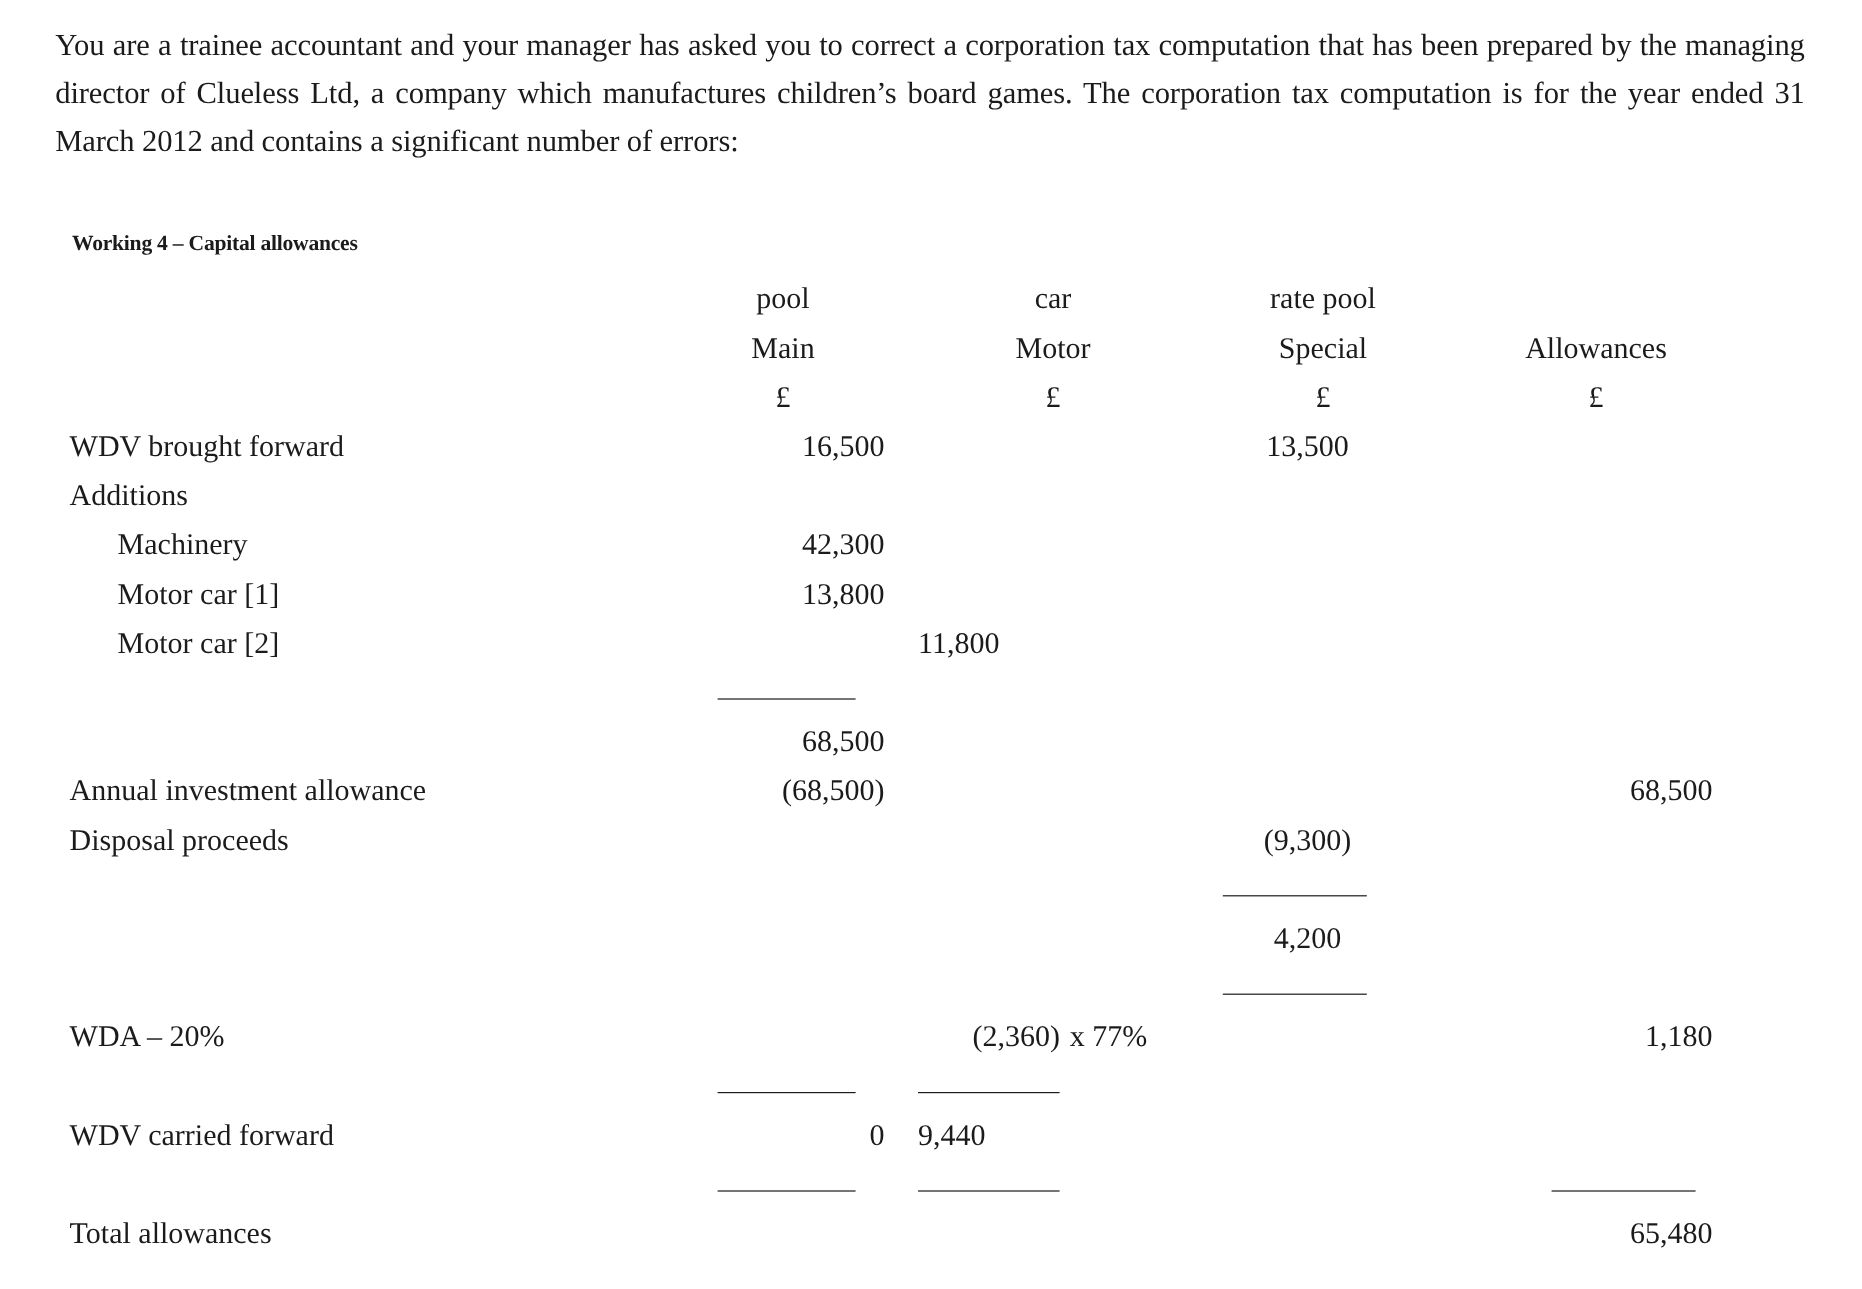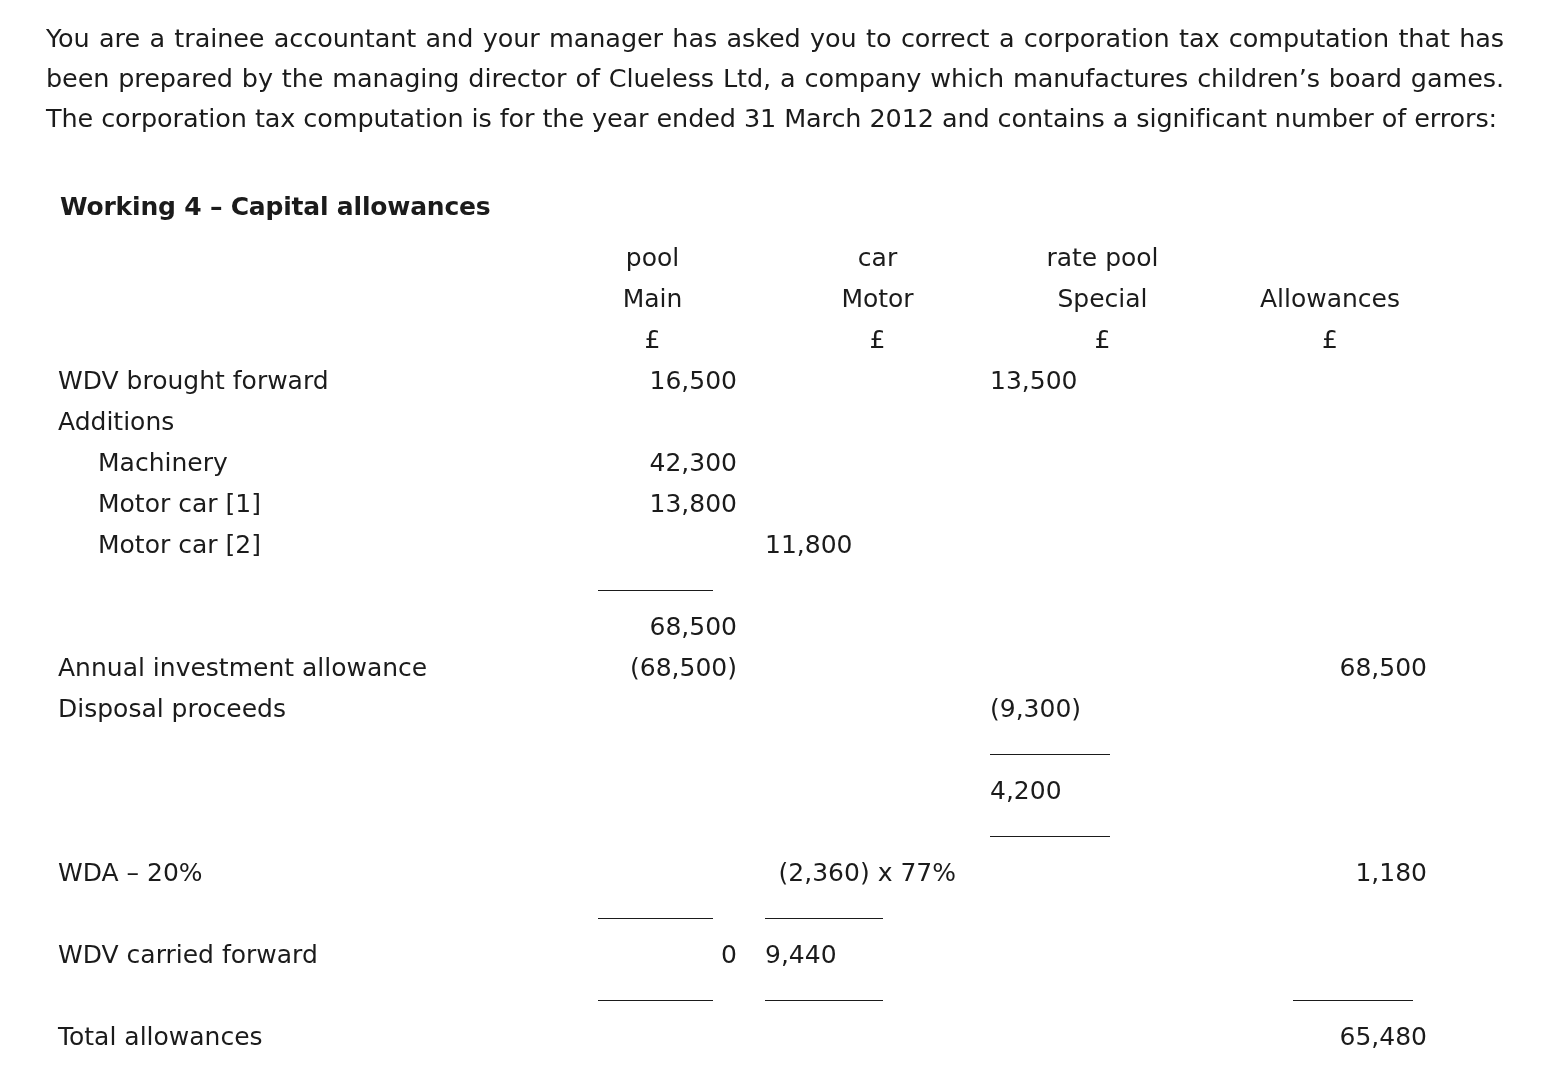--- a/index.html
+++ b/index.html
@@ -13,31 +13,32 @@
     font-family: "DejaVu Sans", sans-serif;
     color: #1b1b1b;
     overflow: hidden;
   }
   .page {
     position: relative;
     width: 1552px;
     height: 1074px;
     box-sizing: border-box;
     padding: 18px 40px 0 40px;
+    font-family: Liberation Serif, serif;
   }
   .intro {
     font-size: 25.5px;
     line-height: 40px;
     text-align: justify;
     text-justify: inter-word;
     margin: 0 8px 0 6px;
     letter-spacing: -0.1px;
   }
   .working-title {
-    font-size: 25px;
+    font-size: 18px;
     font-weight: bold;
     margin: 54px 0 0 20px;
     letter-spacing: -0.2px;
   }
   table.ca {
     border-collapse: collapse;
     margin: 16px 0 0 0;
     width: 1360px;
     table-layout: fixed;
     font-size: 25px;
@@ -60,21 +61,21 @@
   }
   .num {
     text-align: right;
     padding-right: 28px !important;
   }
   .num-motor {
     text-align: left;
     padding-right: 34px !important;
   }
   .num-srp {
-    text-align: left;
+    text-align: center;
     padding-right: 26px !important;
     margin-top: 24px;
   }
   .num-allow {
     text-align: right;
     padding-right: 18px !important;
   }
   .indent { padding-left: 58px !important; }
   .lbl { padding-left: 18px !important; }
   .rule {

